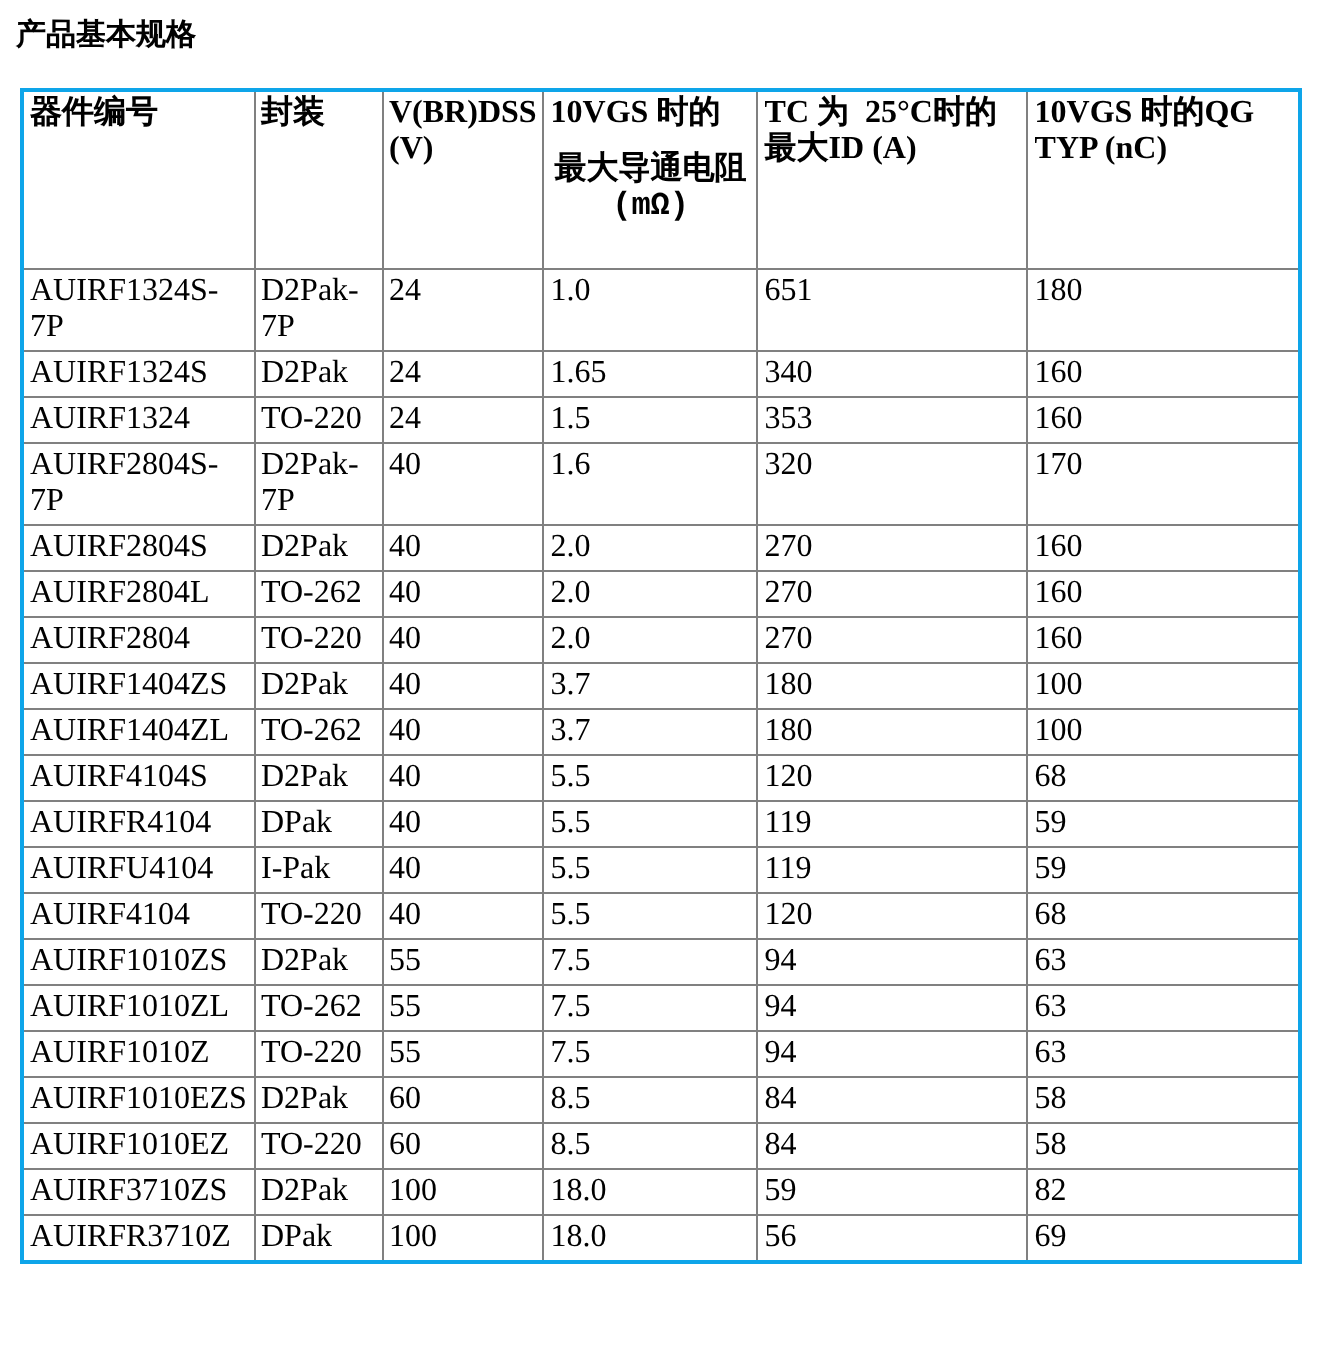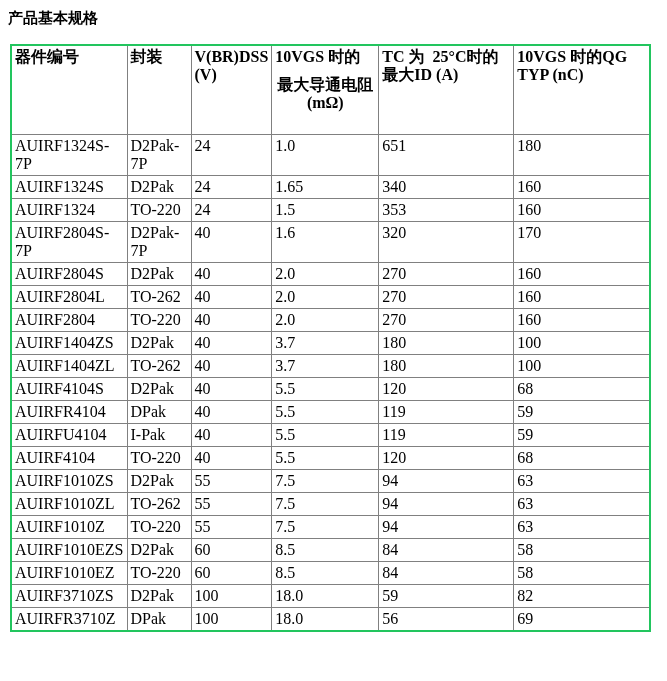--- a/index.html
+++ b/index.html
@@ -17,21 +17,21 @@
   .page-title {
     font-size: 15px;
     font-weight: bold;
     margin: 9px 0 0 8px;
     line-height: 18px;
   }
   table.spec-table {
     border-collapse: collapse;
     table-layout: fixed;
     margin: 17px 0 0 10px;
-    border: 2px solid #22c55e;
+    border: 2px solid #0ea5e9;
   }
   col.c1 { width: 116px; }
   col.c2 { width: 64px; }
   col.c3 { width: 78px; }
   col.c4 { width: 107px; }
   col.c5 { width: 135px; }
   col.c6 { width: 136px; }
   th, td {
     border: 1px solid #808080;
     vertical-align: top;
@@ -50,20 +50,21 @@
   .hdr-line {
     white-space: pre-wrap; 
   }
   
   th.col-rdson .hdr-line:nth-child(2) {
     margin-top: 10px;
     text-align: center;
   }
   th.col-rdson .hdr-line:nth-child(3) {
     text-align: center;
+    font-family: Liberation Mono, monospace;
   }
 </style>
 </head>
 <body>
 
 <div class="page-title">产品基本规格</div>
 
 <table class="spec-table">
   <colgroup>
     <col class="c1">

